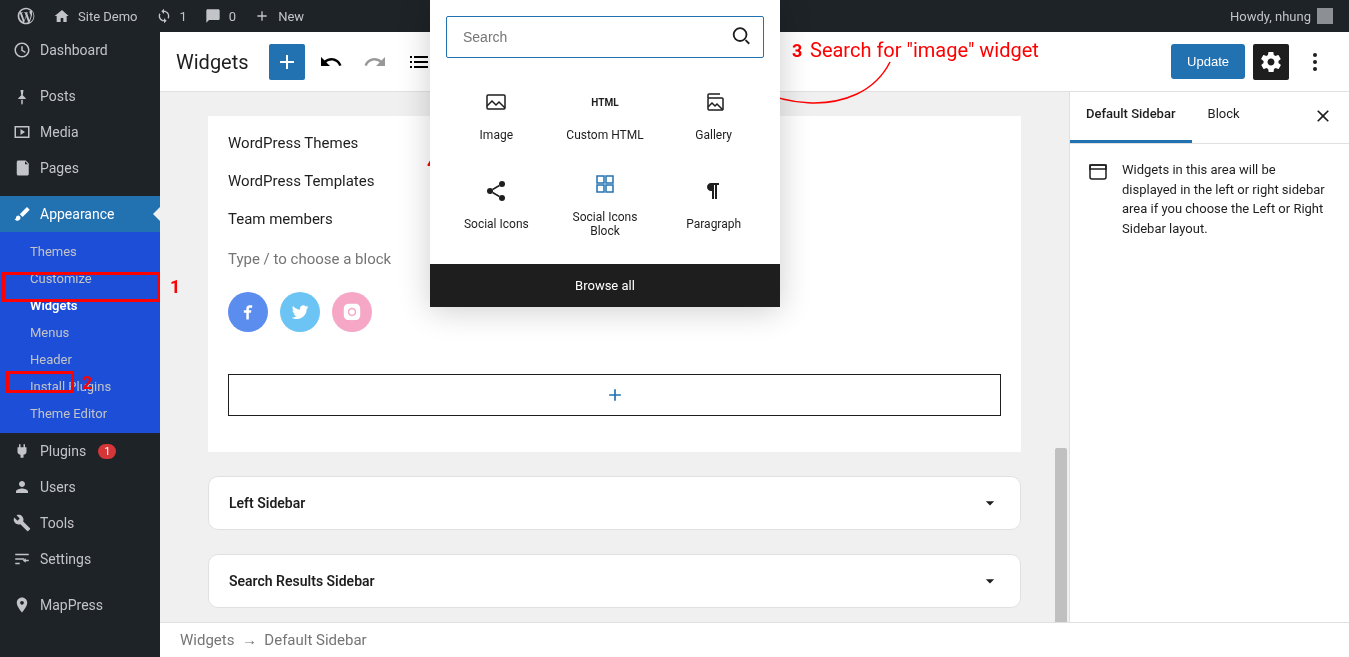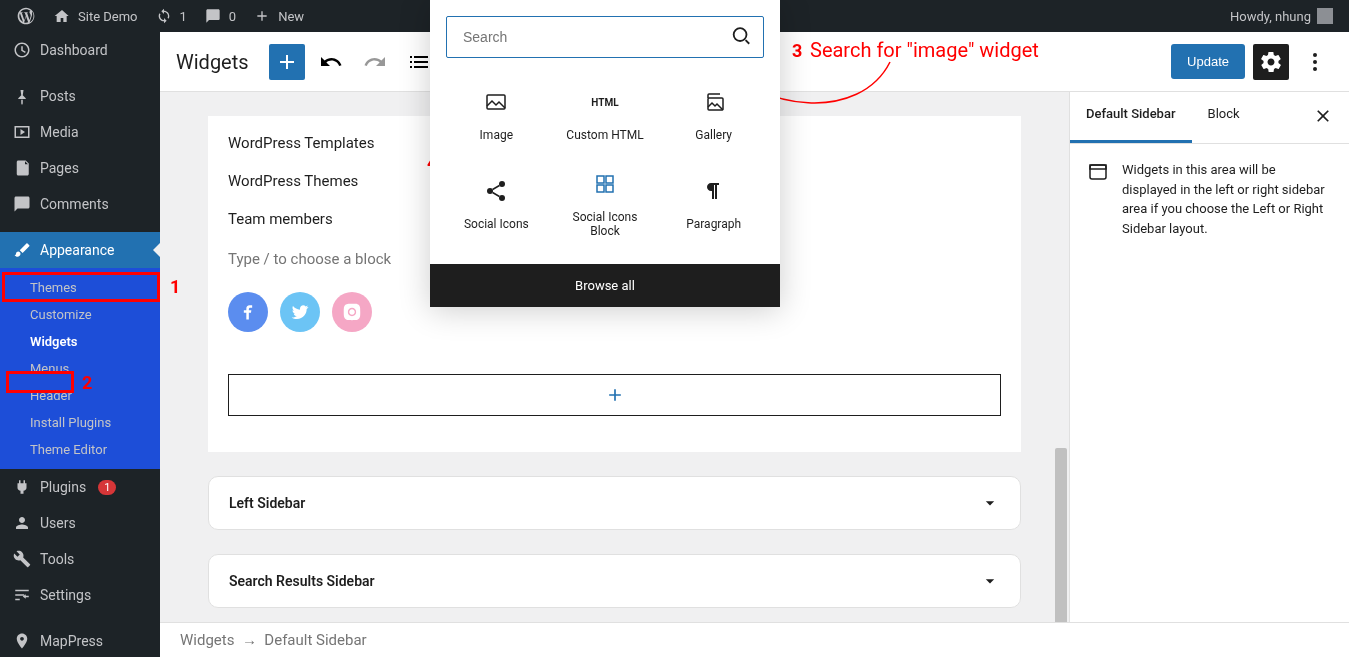--- a/index.html
+++ b/index.html
@@ -164,28 +164,20 @@
       <span>Media</span>
     </div>
   <div class="menu-item">
       <span class="micon">
         <svg width="18" height="18" viewBox="0 0 24 24" fill="currentColor">
           <path d="M7 2h10l4 4v14c0 1.1-.9 2-2 2H7c-1.1 0-2-.9-2-2V4c0-1.1.9-2 2-2zm9 1v4h4l-4-4z"></path>
         </svg>
       </span>
       <span>Pages</span>
     </div>
-  <div class="menu-item">
-      <span class="micon">
-        <svg width="18" height="18" viewBox="0 0 24 24" fill="currentColor">
-          <path d="M20 2H4c-1.1 0-2 .9-2 2v18l4-4h14c1.1 0 2-.9 2-2V4c0-1.1-.9-2-2-2z"></path>
-        </svg>
-      </span>
-      <span>Comments</span>
-    </div>
   <div style="height:10px"></div>
   <div class="menu-item active" style="position:relative">
       <span class="micon">
         <svg width="18" height="18" viewBox="0 0 24 24" fill="currentColor">
           <path d="M7 14c-1.7 0-3 1.3-3 3 0 1.3-1.2 2-2 2 .9 1.2 2.5 2 4 2 2.2 0 4-1.8 4-4 0-1.7-1.3-3-3-3zm13.7-9.3l-1.4-1.4c-.4-.4-1-.4-1.4 0L9 12.2l3.8 3.8 8.9-8.9c.4-.4.4-1 0-1.4z"></path>
         </svg>
       </span>
       <span>Appearance</span>
       <span style="position:absolute;right:-1px;top:50%;transform:translateY(-50%);width:0;height:0;border-top:8px solid transparent;border-bottom:8px solid transparent;border-right:8px solid #f0f0f1"></span>
     </div>
@@ -282,22 +274,22 @@
           </svg>
         </span>
     </div>
   </div>
 
   <div class="editor-body">
     <div class="canvas-wrap">
       <div class="canvas">
         <div class="widget-area open" style="border:none;border-radius:0">
           <div class="wa-body">
+            <div class="wa-block">WordPress Themes</div>
             <div class="wa-block">WordPress Templates</div>
-            <div class="wa-block">WordPress Themes</div>
             <div class="wa-block">Team members</div>
             <div class="wa-placeholder">Type / to choose a block</div>
             <div class="social-row">
               <span class="social-btn fb">
                   <svg width="20" height="20" viewBox="0 0 24 24" fill="currentColor">
                     <path d="M13 10h3l-.4 3H13v8h-3v-8H7v-3h3V8c0-2.1 1.2-4 4-4h3v3h-2c-1 0-2 .5-2 2v1z"></path>
                   </svg>
                 </span>
               <span class="social-btn tw">
                   <svg width="20" height="20" viewBox="0 0 24 24" fill="currentColor">

